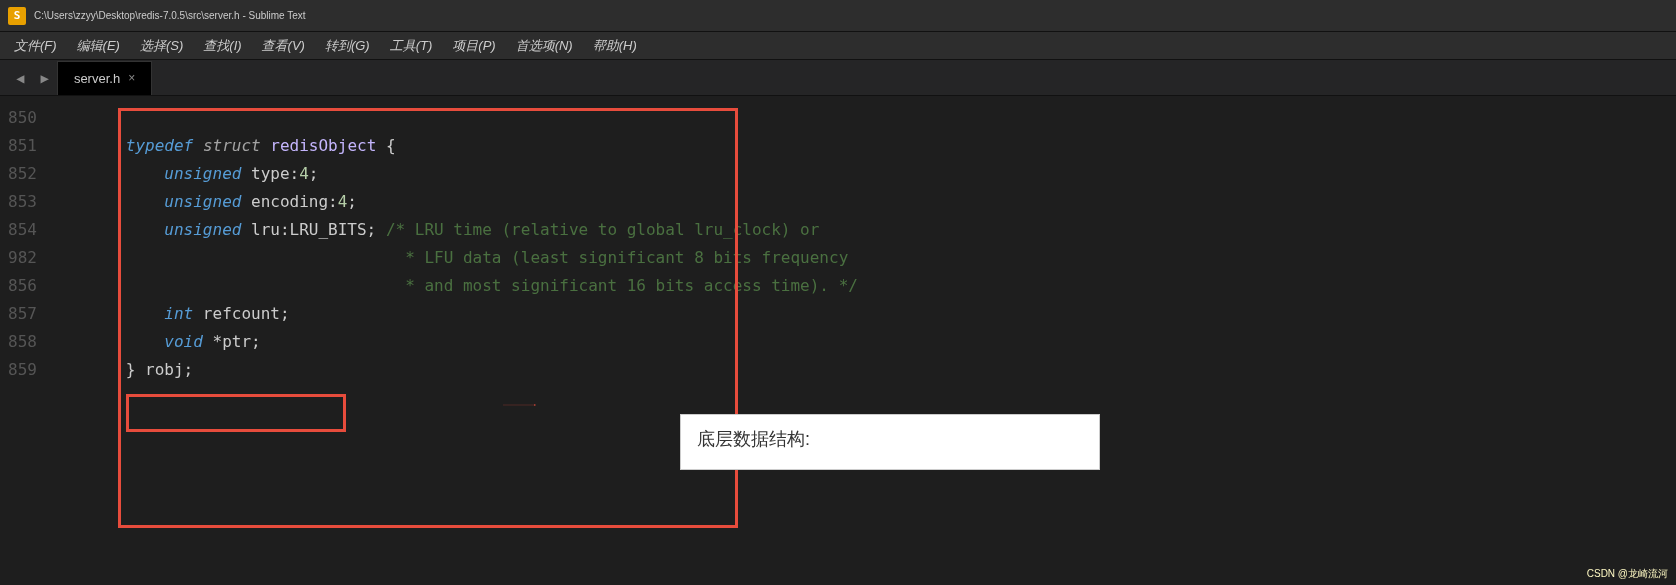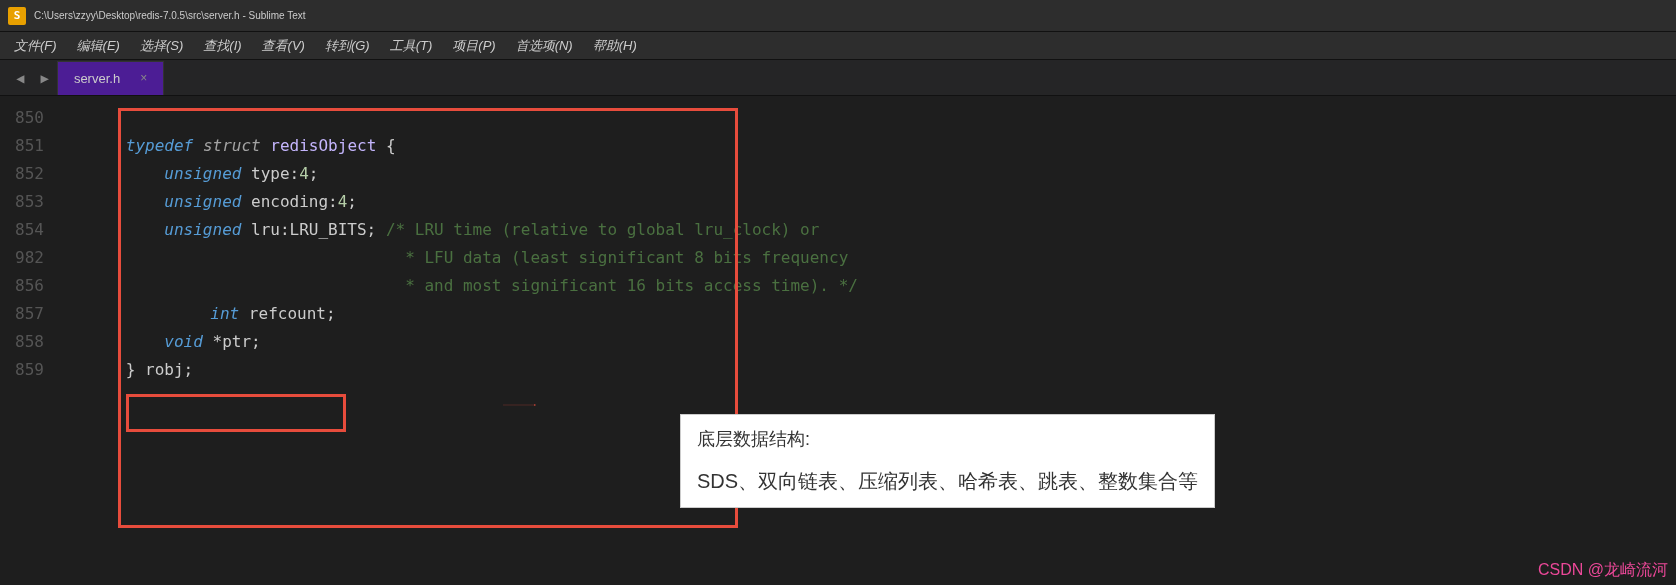--- a/index.html
+++ b/index.html
@@ -66,31 +66,31 @@
       border-bottom: 1px solid #111;
       padding-left: 8px;
     }
     .tab-nav-btn {
       color: #888;
       font-size: 14px;
       padding: 4px 8px;
       cursor: pointer;
     }
     .tab {
-      background: #4c1d95;
+      background: #000000;
       color: #cccccc;
       font-family: 'Segoe UI', sans-serif;
       font-size: 13px;
       padding: 6px 16px;
       border-top: 1px solid #333;
       border-left: 1px solid #333;
       border-right: 1px solid #333;
       display: flex;
       align-items: center;
-      gap: 20px;
+      gap: 8px;
       cursor: pointer;
       height: 34px;
     }
     .tab-close {
       color: #888;
       font-size: 12px;
     }
 
     
     .content-area {
@@ -100,21 +100,21 @@
       position: relative;
     }
 
     
     .line-numbers {
       background: #1e1e1e;
       color: #555;
       font-size: 16px;
       line-height: 1.6;
       padding: 8px 16px 8px 8px;
-      text-align: right;
+      text-align: left;
       min-width: 60px;
       user-select: none;
     }
     .line-number {
       display: block;
       height: 28px;
       line-height: 28px;
     }
 
     
@@ -129,21 +129,21 @@
       line-height: 28px;
       font-size: 16px;
       white-space: pre;
       padding-left: 8px;
     }
 
     
     .kw-typedef { color: #569cd6; font-style: italic; }
     .kw-struct { color: #a3a3a3; font-style: italic; }
     .kw-unsigned { color: #569cd6; font-style: italic; }
-    .kw-int { color: #569cd6; font-style: italic; margin-left: 46px; }
+    .kw-int { color: #569cd6; font-style: italic; }
     .kw-void { color: #569cd6; font-style: italic; }
     .type-name { color: #c4b5fd; }
     .number { color: #b5cea8; }
     .plain { color: #cccccc; }
 
     
     .annotation-box {
       position: absolute;
       top: 12px;
       left: 58px;
@@ -185,35 +185,35 @@
       background: white;
       border: 1px solid #ccc;
       padding: 12px 16px;
       z-index: 20;
       min-width: 420px;
     }
     .popup-title {
       color: #333;
       font-family: 'Segoe UI', '微软雅黑', sans-serif;
       font-size: 18px;
-      margin-bottom: 17px;
+      margin-bottom: 6px;
     }
     .popup-content {
       color: #333;
       font-family: 'Segoe UI', '微软雅黑', sans-serif;
       font-size: 20px;
     }
 
     
     .watermark {
       position: absolute;
       bottom: 4px;
       right: 8px;
-      color: #ec4899;
-      font-size: 16px;
+      color: #fef9c3;
+      font-size: 10px;
       font-family: 'Segoe UI', sans-serif;
     }
 
     
     .comment-right {
       color: #4a7040;
     }
   </style>
 </head>
 <body>
@@ -310,18 +310,17 @@
       <defs>
         <marker id="arrowhead" markerWidth="8" markerHeight="6" refX="8" refY="3" orient="auto">
           <polygon points="0 0, 8 3, 0 6" fill="#e74c3c"></polygon>
         </marker>
       </defs>
       <line x1="0" y1="10" x2="330" y2="10" stroke="#e74c3c" stroke-width="2.5" marker-end="url(#arrowhead)"></line>
     </svg>
 
     <div class="popup">
       <div class="popup-title">底层数据结构:</div>
-      <div class="popup-content">SDS、双向链表、压缩列表、哈希表、跳表、整数集合等</div>
     </div>
   </div>
 
   <div class="watermark">CSDN @龙崎流河</div>
 </div>
 
 </body></html>

